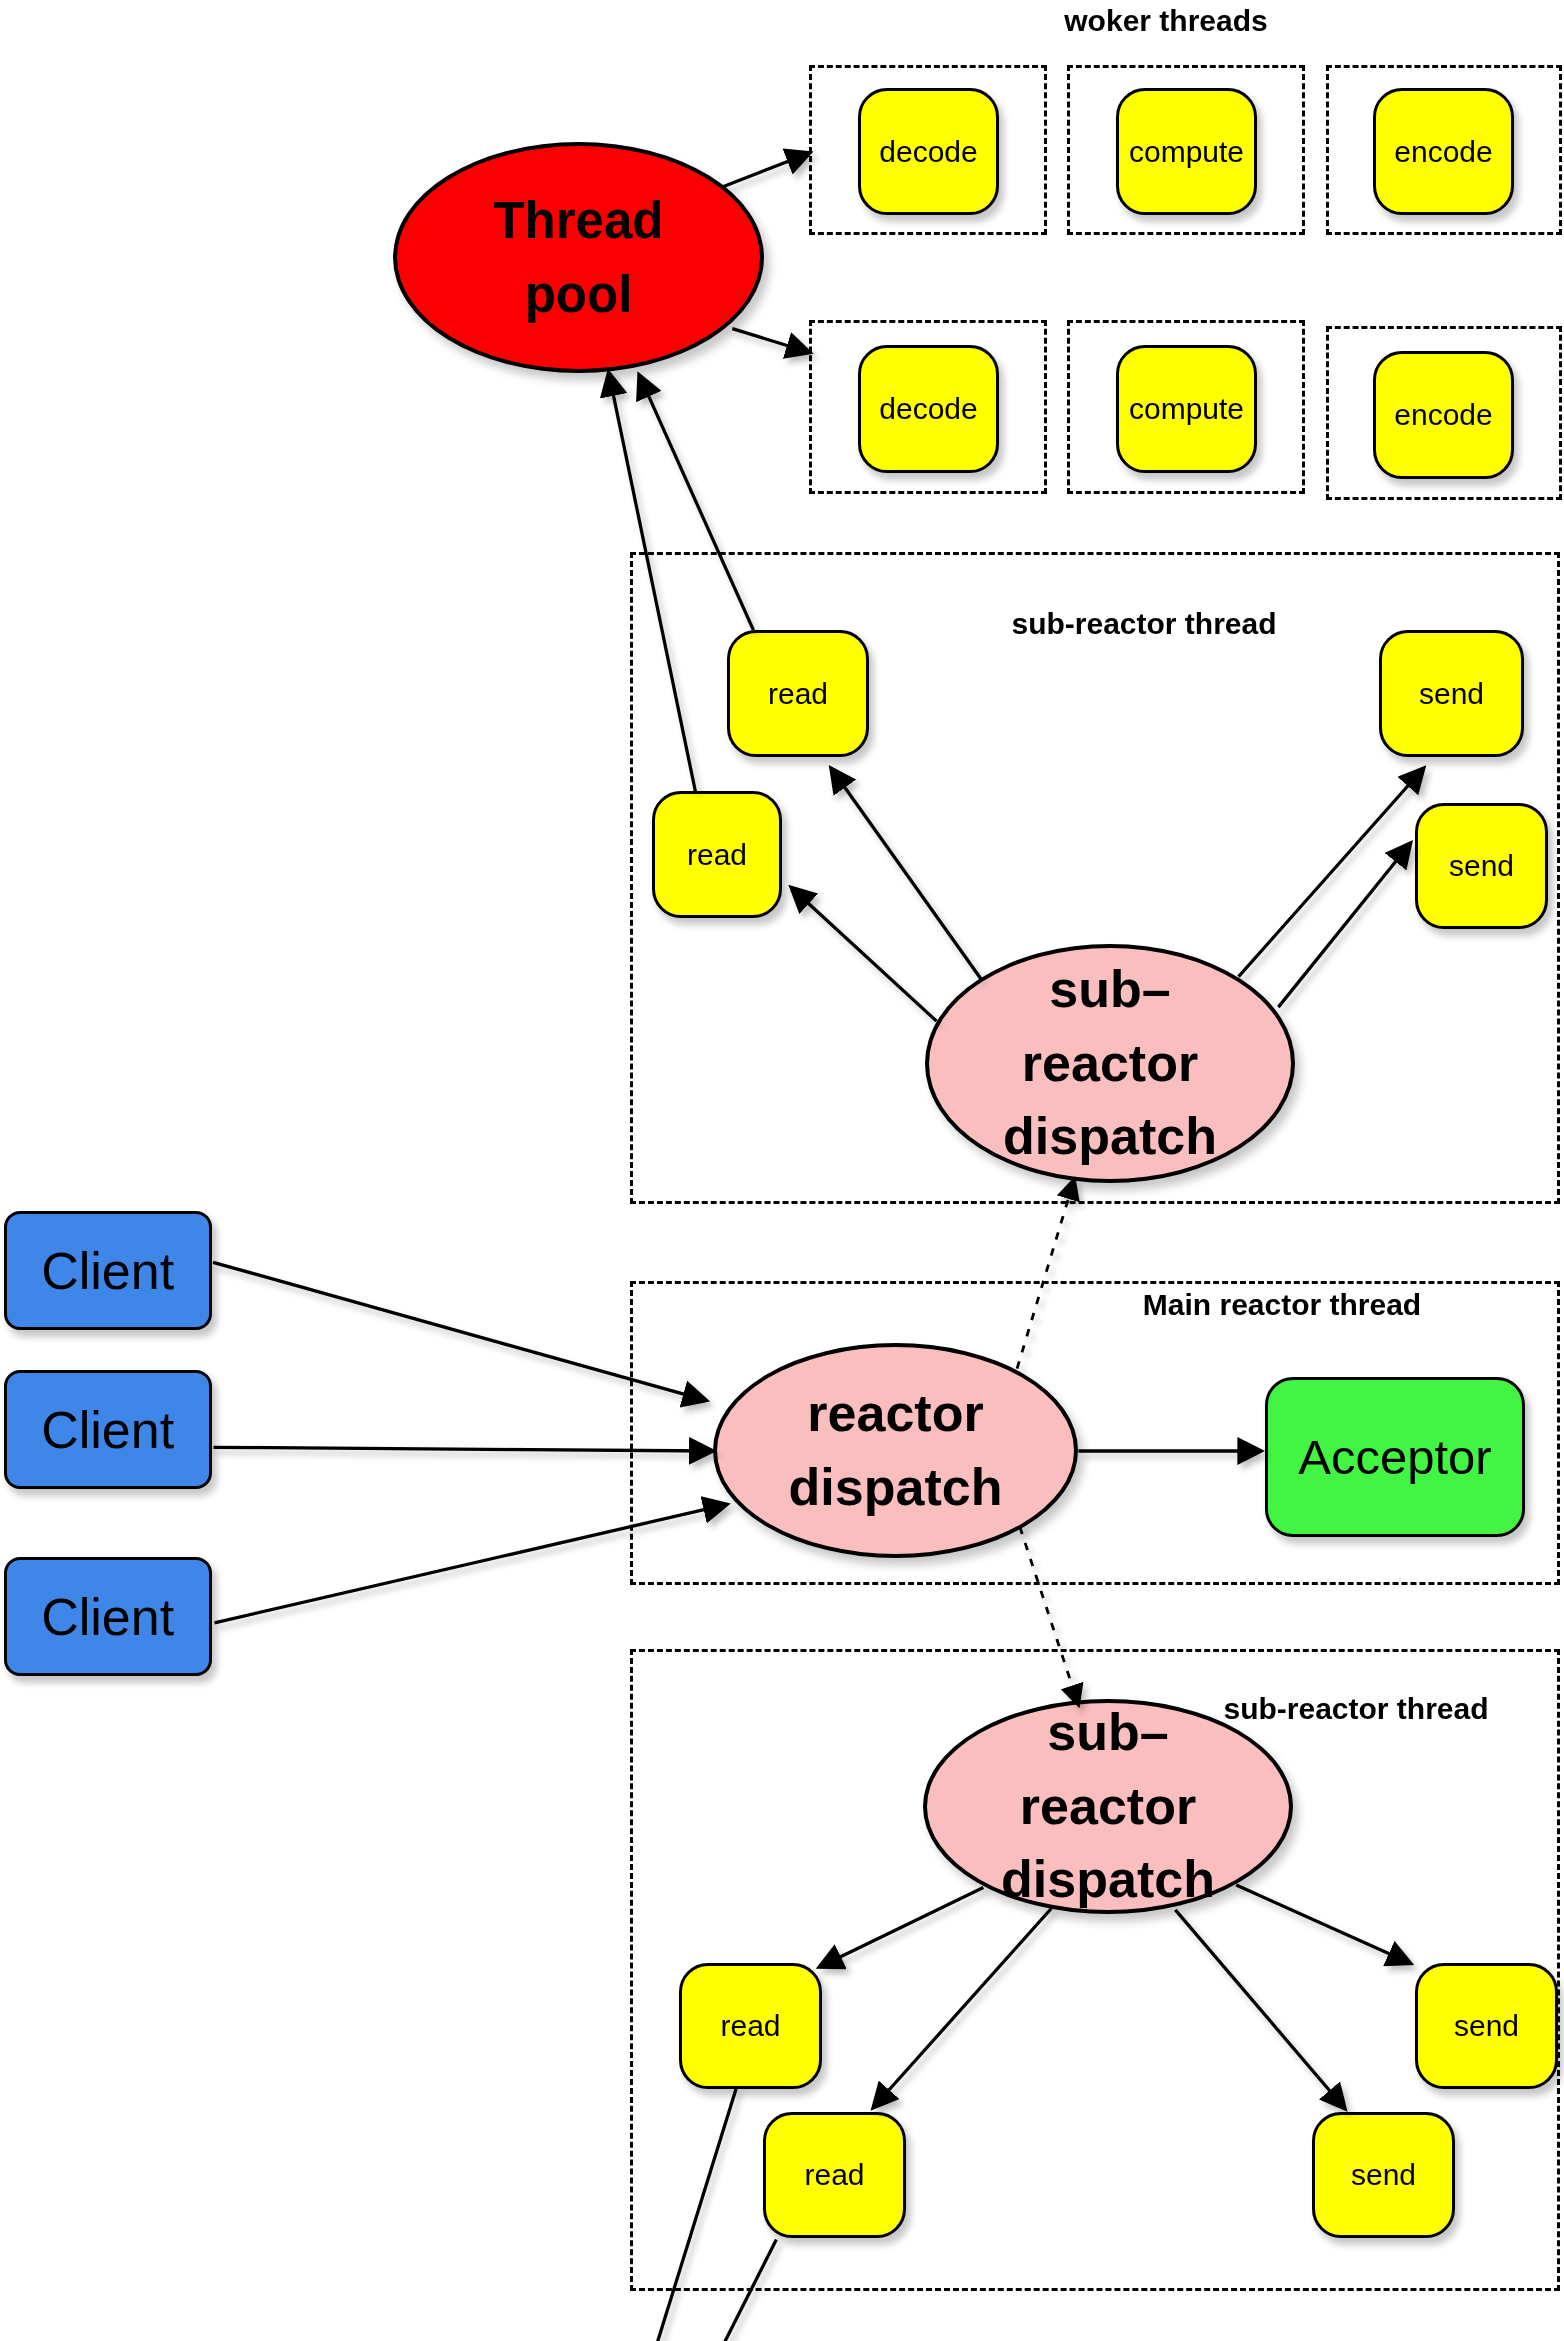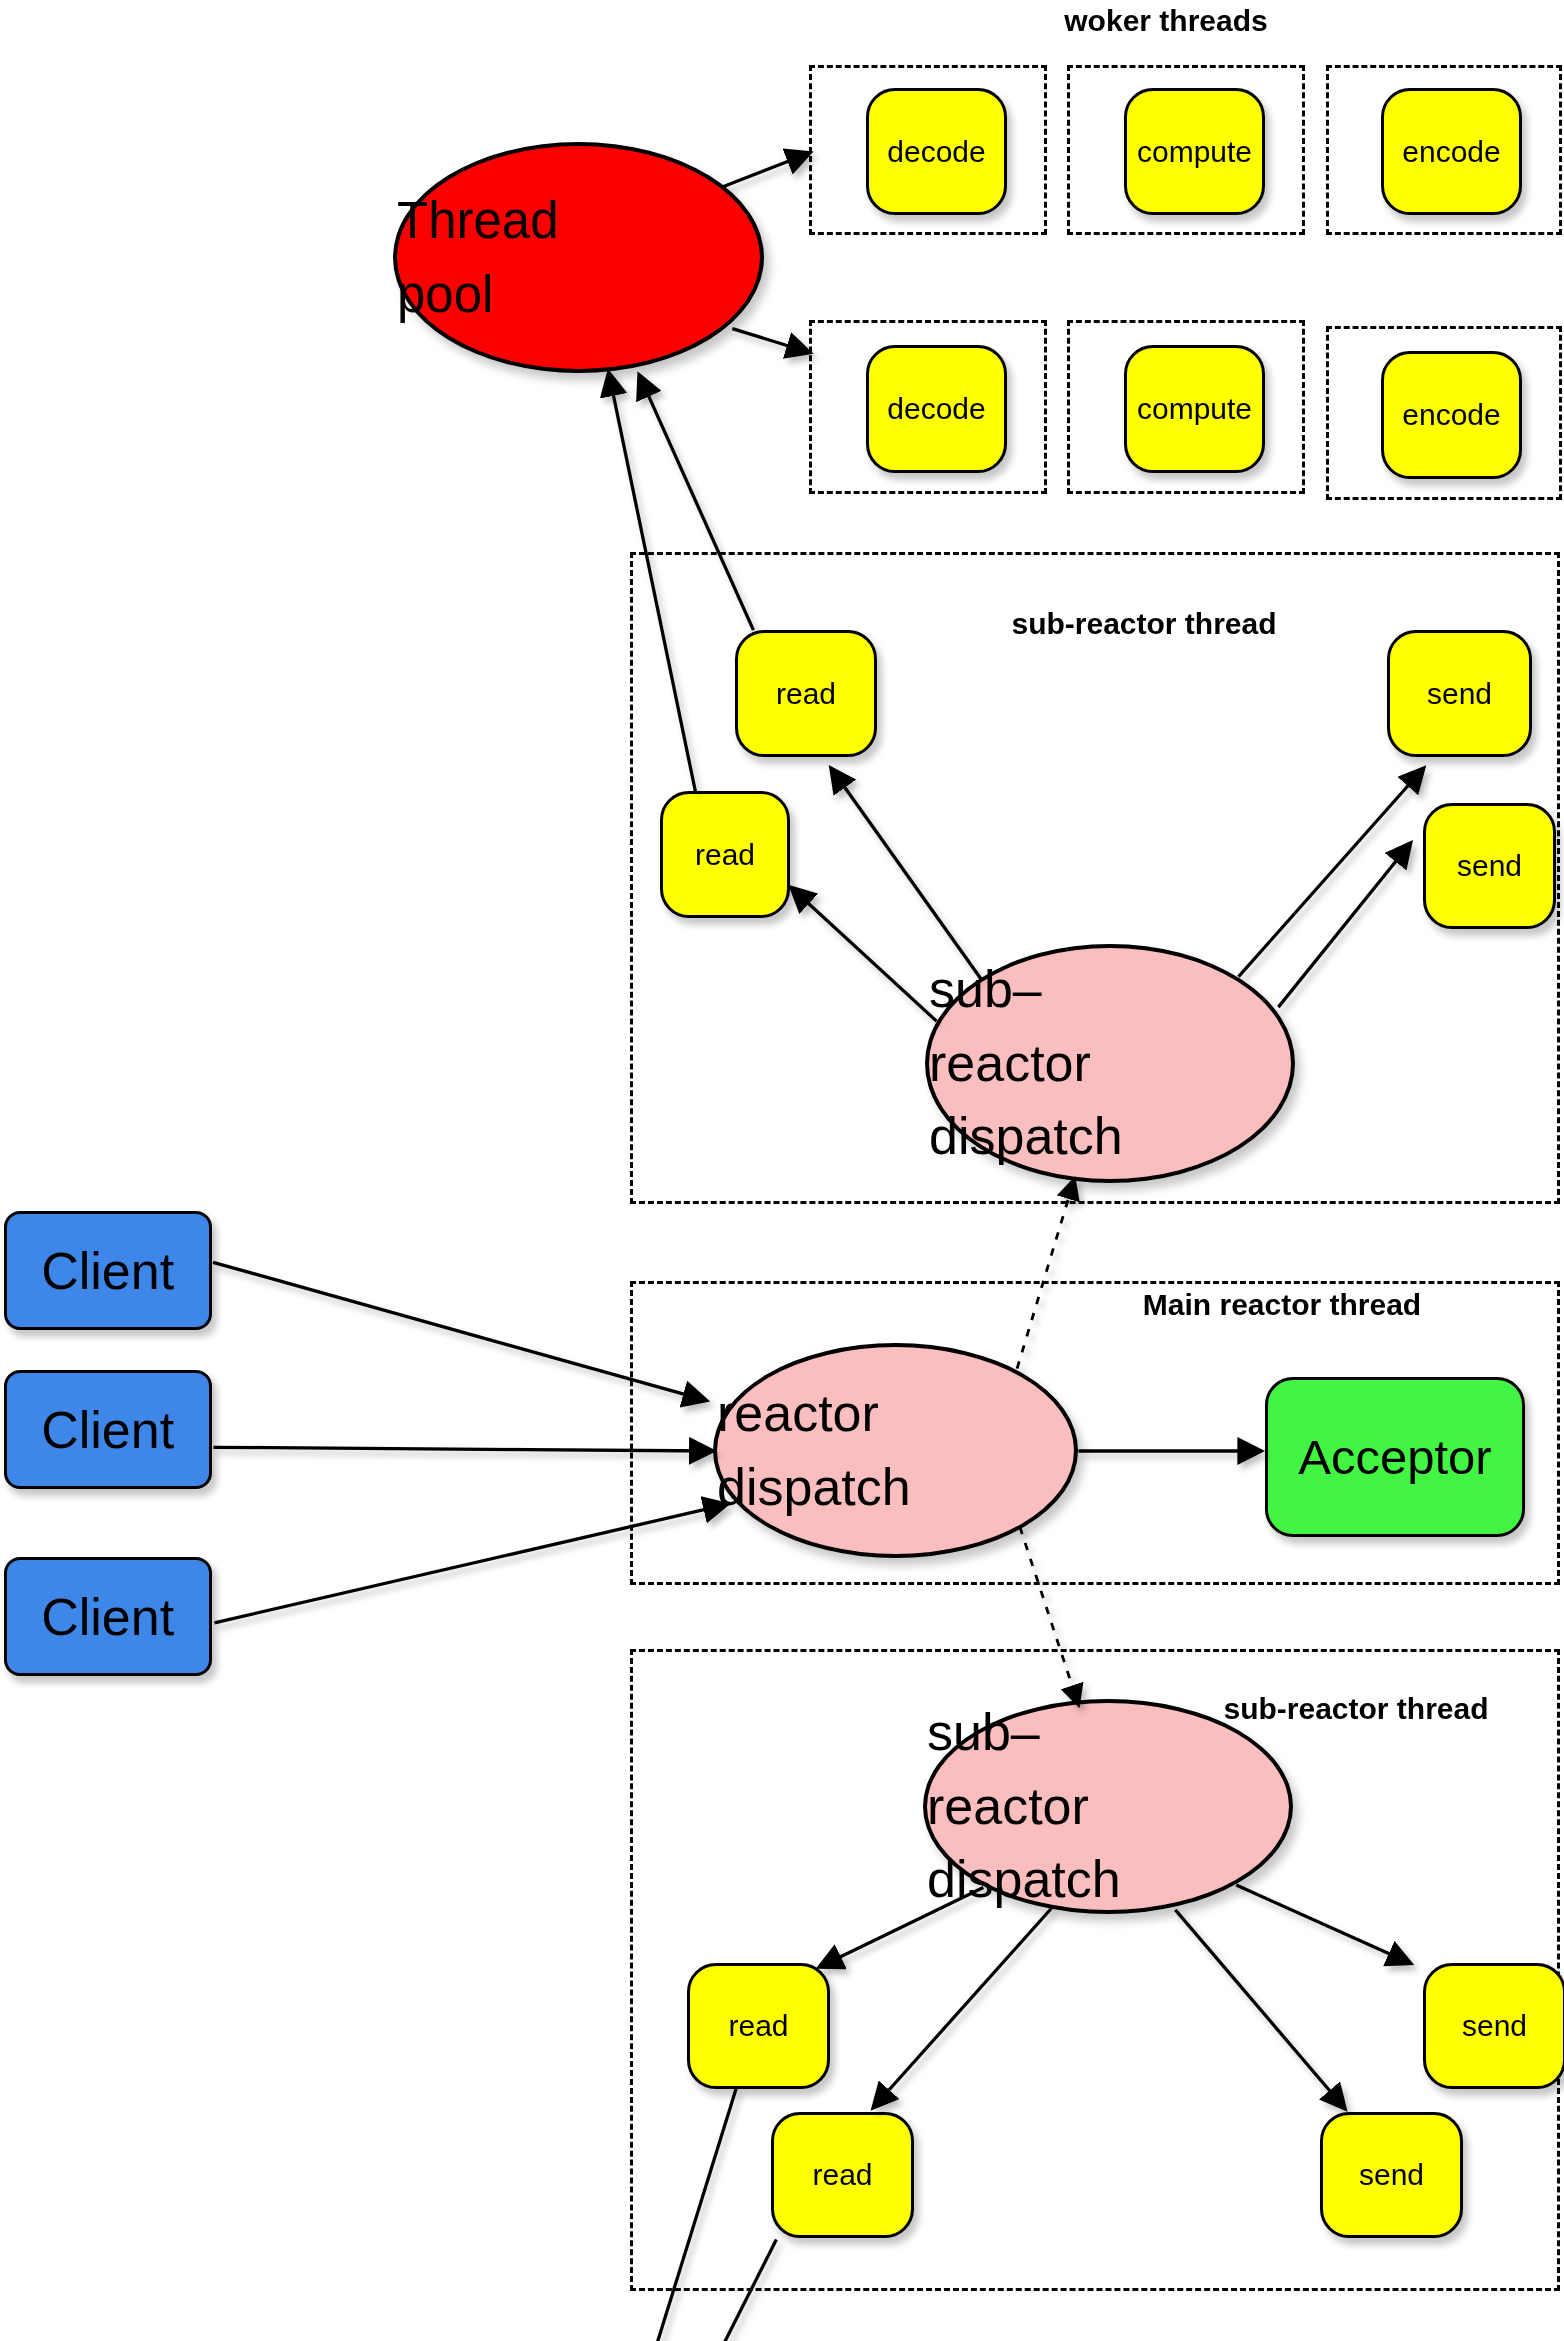--- a/index.html
+++ b/index.html
@@ -13,27 +13,27 @@
   .glabel{
     position:absolute;font-weight:700;font-size:30px;line-height:1.1;
     transform:translateX(-50%);white-space:nowrap;
   }
   .cell{
     position:absolute;background:var(--yellow,#ffff00);
     border:3.7px solid #000;border-radius:29px;box-sizing:border-box;
     display:flex;align-items:center;justify-content:center;
     font-size:30px;
     box-shadow:4.7px 6.6px 7.5px rgba(0,0,0,.22);
-    margin-left:8px;
   }
   .ellipse{
     position:absolute;border:4.7px solid #000;border-radius:50%;box-sizing:border-box;
-    display:flex;flex-direction:column;align-items:flex-start;justify-content:center;
+    display:flex;flex-direction:column;align-items:center;justify-content:center;
     text-align:center;
     box-shadow:5.6px 7.5px 9.4px rgba(0,0,0,.22);
+    font-weight:bold;
   }
   .pool{background:var(--red,#fb0000);font-size:51px;line-height:1.45;}
   .dispatch{background:var(--pink,#fbbebe);font-size:52px;line-height:1.42;}
   .reactor{background:var(--pink,#fbbebe);font-size:52px;line-height:1.42;}
   .client{
     position:absolute;background:var(--blue,#3e87e8);
     border:3.7px solid #000;border-radius:16px;box-sizing:border-box;
     display:flex;align-items:center;justify-content:center;
     font-size:52px;
     box-shadow:4.7px 6.6px 7.5px rgba(0,0,0,.22);

